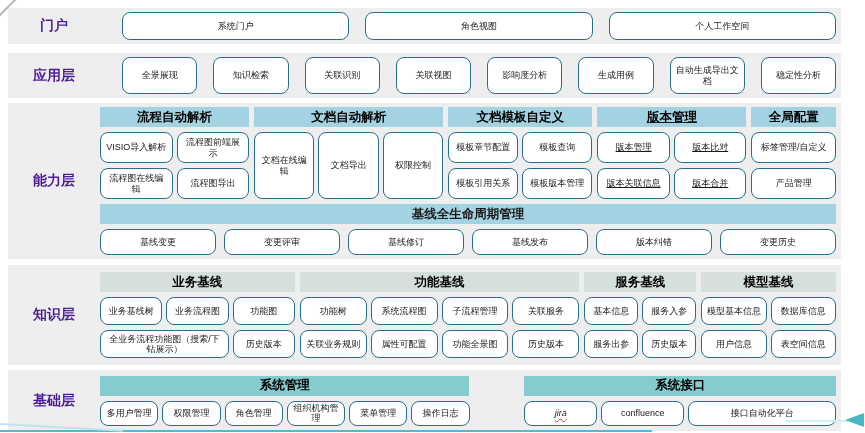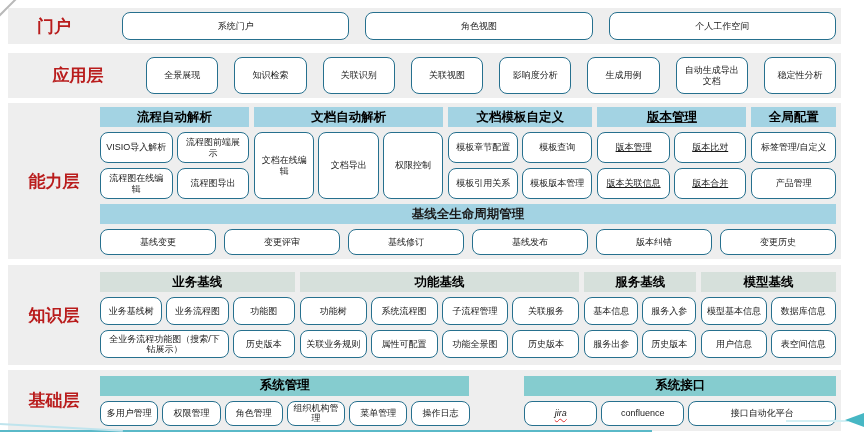--- a/index.html
+++ b/index.html
@@ -3,26 +3,26 @@
 <meta charset="utf-8">
 <style>
   html,body{margin:0;padding:0;background:#fff;}
   .page{
     position:relative;width:865px;height:433px;background:#ffffff;overflow:hidden;
     font-family:"Liberation Sans",sans-serif;color:#1a1a1a;
   }
   
   .band{display:flex;background:#eeeeee;width:833px;margin-left:8px;box-sizing:border-box;}
   .band-portal{height:36px;margin-top:8px;}
-  .band-application{height:45px;margin-top:9px;padding-left:24px;}
+  .band-application{height:45px;margin-top:9px;}
   .band-capability{height:156px;margin-top:5px;}
   .band-knowledge{height:100px;margin-top:6px;}
   .band-foundation{height:61px;margin-top:5px;}
   .band-label{width:92px;flex:0 0 92px;display:flex;align-items:center;justify-content:center;
-    font-weight:bold;font-size:17px;color:#b91c1c;}
+    font-weight:bold;font-size:14px;color:#4c1d95;}
   .band-content{flex:1;display:flex;flex-direction:column;justify-content:center;gap:5px;
     padding:4px 5px 4px 0;min-width:0;}
   
   .row{display:flex;gap:16px;height:39px;margin-left:22px;}
   .row .btn{flex:1;}
   
   .btn{background:#ffffff;border:1.3px solid #26708e;border-radius:8px;
     display:flex;align-items:center;justify-content:center;text-align:center;
     font-size:9px;line-height:1.15;padding:1px 4px;box-sizing:border-box;min-width:0;}
   

